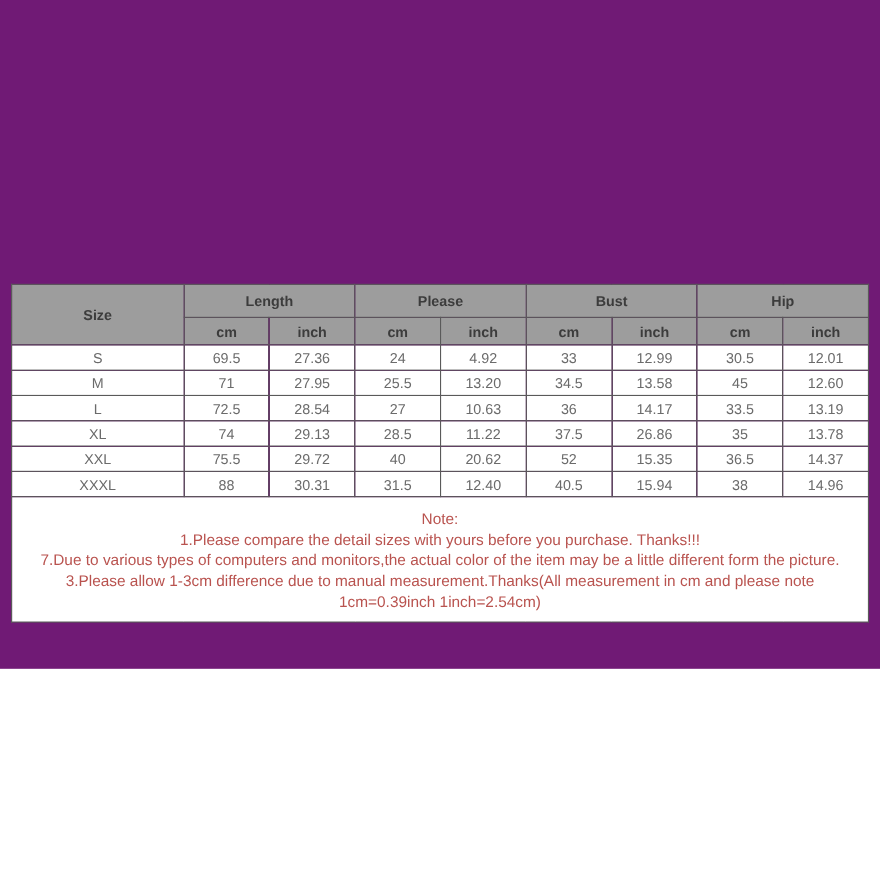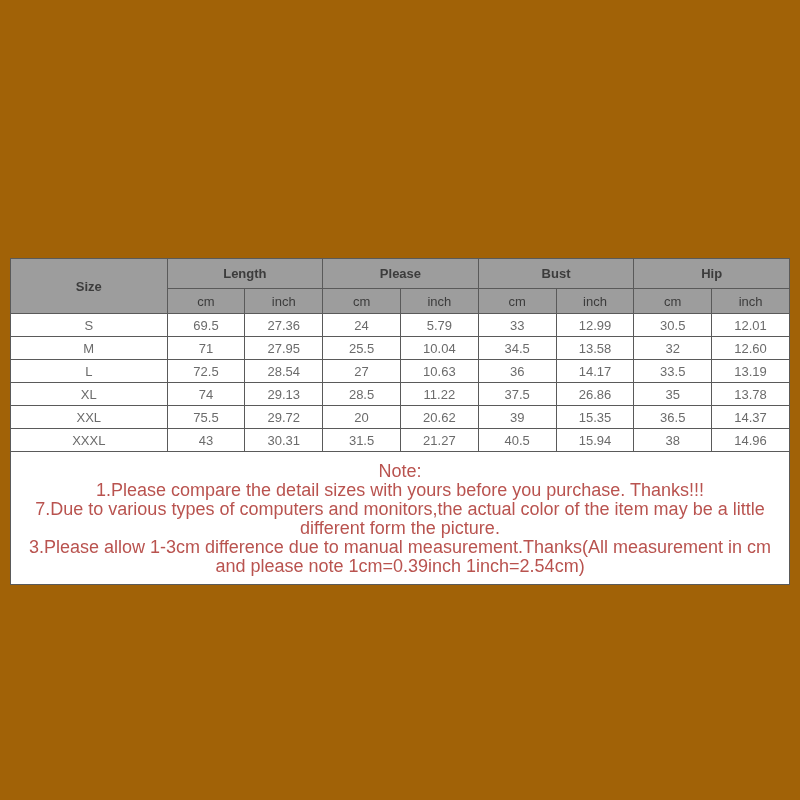--- a/index.html
+++ b/index.html
@@ -3,22 +3,22 @@
 <meta charset="utf-8">
 <style>
   * { margin: 0; padding: 0; box-sizing: border-box; }
   html, body {
     width: 800px; height: 800px;
     background: #ffffff;
     font-family: "Liberation Sans", sans-serif;
   }
   .canvas {
     position: relative;
-    width: 800px; height: 800px;
-    background: #a16207;
+    width: 800px; height: 608px;
+    background: #701a75;
     overflow: hidden;
   }
   .chart-wrap {
     position: absolute;
     left: 10px; top: 258px;
     width: 780px;
   }
   table.size-chart {
     width: 100%;
     border-collapse: collapse;
@@ -36,40 +36,40 @@
   }
   tr.group-header th {
     background: #9d9d9d;
     color: #3c3c3c;
     font-weight: bold;
     height: 30px;
   }
   tr.unit-header th {
     background: #9d9d9d;
     color: #3c3c3c;
-    font-weight: normal;
+    font-weight: bold;
     height: 25px;
     margin-left: 32px;
   }
   tr.data-row td {
     background: #ffffff;
     color: #6b6b6b;
     font-weight: normal;
     height: 23px;
   }
   tr.note-row td {
     background: #ffffff;
     height: 92px;
     padding: 10px 4px 8px 4px;
     white-space: normal;
     vertical-align: top;
   }
   .note-block {
     color: #b9534f;
-    font-size: 18px;
+    font-size: 14px;
     line-height: 19px;
     text-align: center;
   }
 </style>
 </head>
 <body>
 
 <div class="canvas">
   <div class="chart-wrap">
     <table class="size-chart">
@@ -101,35 +101,35 @@
           <th>inch</th>
           <th>cm</th>
           <th>inch</th>
         </tr>
 
         <tr class="data-row">
           <td>S</td>
           <td>69.5</td>
           <td>27.36</td>
           <td>24</td>
-          <td>5.79</td>
+          <td>4.92</td>
           <td>33</td>
           <td>12.99</td>
           <td>30.5</td>
           <td>12.01</td>
         </tr>
         <tr class="data-row">
           <td>M</td>
           <td>71</td>
           <td>27.95</td>
           <td>25.5</td>
-          <td>10.04</td>
+          <td>13.20</td>
           <td>34.5</td>
           <td>13.58</td>
-          <td>32</td>
+          <td>45</td>
           <td>12.60</td>
         </tr>
         <tr class="data-row">
           <td>L</td>
           <td>72.5</td>
           <td>28.54</td>
           <td>27</td>
           <td>10.63</td>
           <td>36</td>
           <td>14.17</td>
@@ -144,33 +144,33 @@
           <td>11.22</td>
           <td>37.5</td>
           <td>26.86</td>
           <td>35</td>
           <td>13.78</td>
         </tr>
         <tr class="data-row">
           <td>XXL</td>
           <td>75.5</td>
           <td>29.72</td>
-          <td>20</td>
+          <td>40</td>
           <td>20.62</td>
-          <td>39</td>
+          <td>52</td>
           <td>15.35</td>
           <td>36.5</td>
           <td>14.37</td>
         </tr>
         <tr class="data-row">
           <td>XXXL</td>
-          <td>43</td>
+          <td>88</td>
           <td>30.31</td>
           <td>31.5</td>
-          <td>21.27</td>
+          <td>12.40</td>
           <td>40.5</td>
           <td>15.94</td>
           <td>38</td>
           <td>14.96</td>
         </tr>
 
         <tr class="note-row">
           <td colspan="9">
             <div class="note-block">
               <div>Note:</div>

